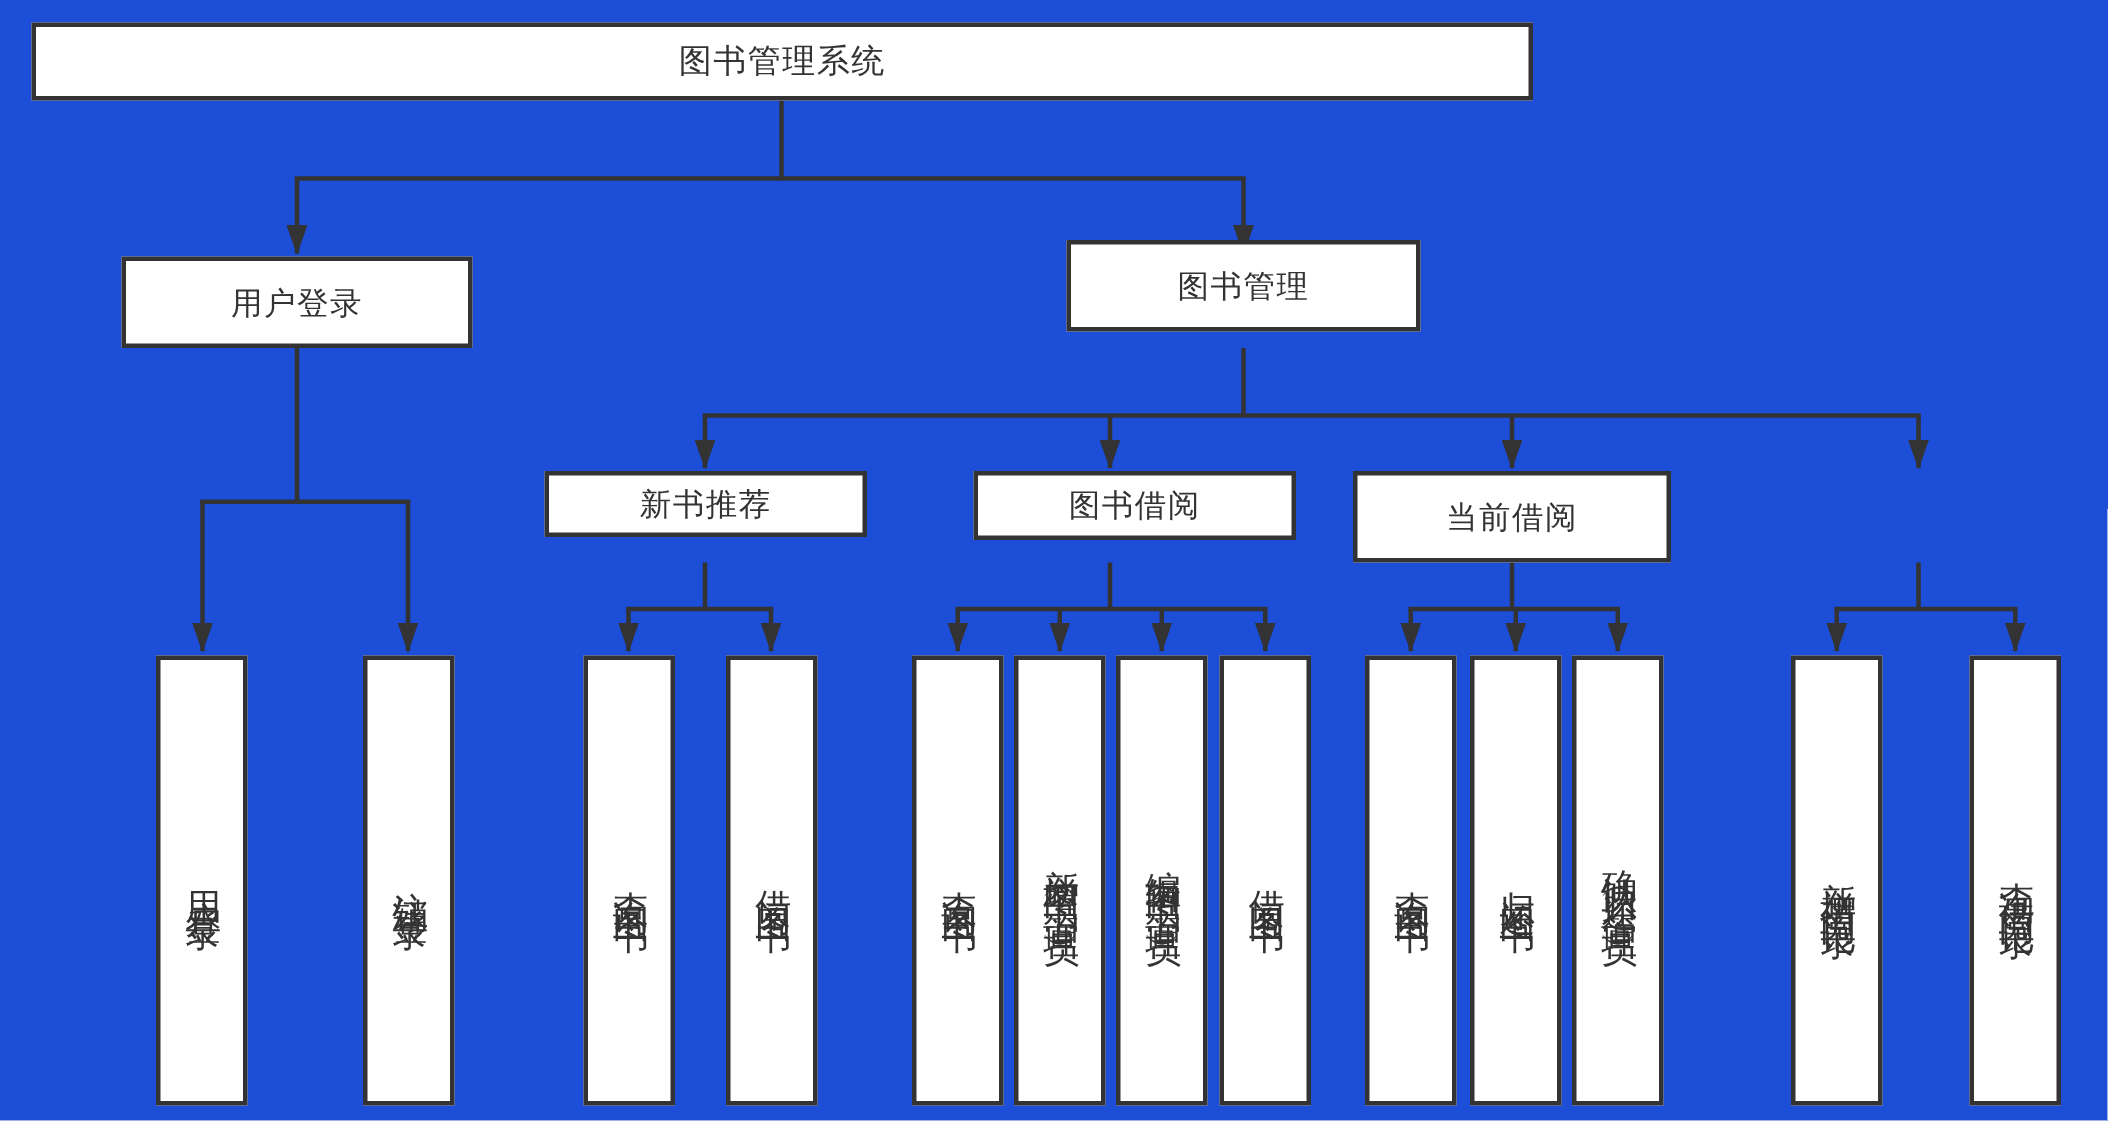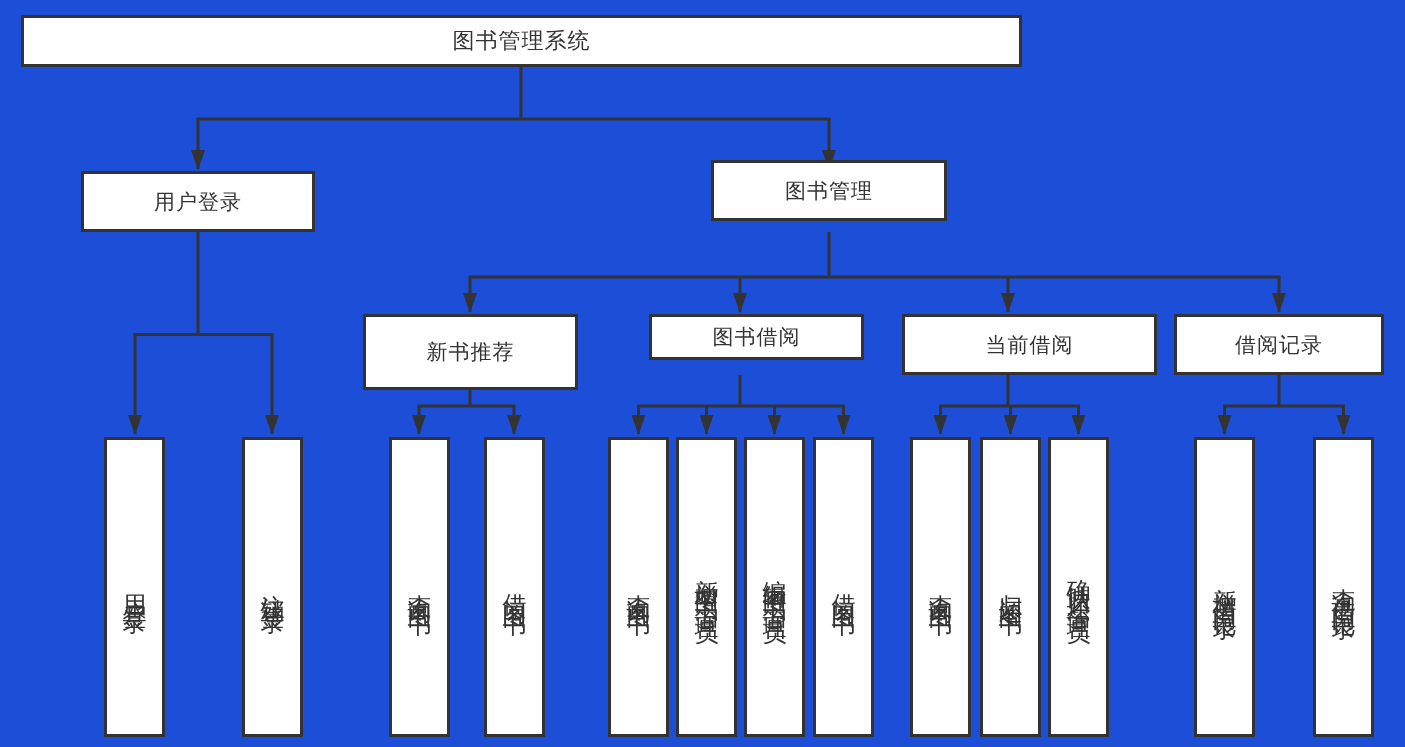--- a/index.html
+++ b/index.html
@@ -104,24 +104,23 @@
       <line x1="1224.5" y1="406" x2="1224.5" y2="434" marker-end="url(#arw)"></line>
       <line x1="1343.5" y1="406" x2="1343.5" y2="434" marker-end="url(#arw)"></line>
     </g>
   </svg>
 
   <div class="node h title" style="left:21px;top:15px;width:1001px;height:52px">图书管理系统</div>
 
   <div class="node h" style="left:81px;top:171px;width:234px;height:61px">用户登录</div>
   <div class="node h" style="left:711px;top:160px;width:236px;height:61px">图书管理</div>
 
-  <div class="node h" style="left:363px;top:314px;width:215px;height:76px">新书推荐</div>
+  <div class="node h" style="left:363px;top:314px;width:215px;height:44px">新书推荐</div>
   <div class="node h" style="left:649px;top:314px;width:215px;height:46px">图书借阅</div>
-  <div class="node h" style="left:902px;top:314px;width:255px;height:61px">当前借阅</div>
-  <div class="node h" style="left:1174px;top:314px;width:210px;height:61px">借阅记录</div>
+  <div class="node h" style="left:902px;top:314px;width:212px;height:61px">当前借阅</div>
 
   <div class="node v" style="left:104px;top:437px;width:61px;height:300px">用户登录</div>
   <div class="node v" style="left:242px;top:437px;width:61px;height:300px">注销登录</div>
 
   <div class="node v" style="left:389px;top:437px;width:61px;height:300px">查询图书</div>
   <div class="node v" style="left:484px;top:437px;width:61px;height:300px">借阅图书</div>
 
   <div class="node v" style="left:608px;top:437px;width:61px;height:300px">查询图书</div>
   <div class="node v" style="left:676px;top:437px;width:61px;height:300px">新增图书（管理员）</div>
   <div class="node v" style="left:744px;top:437px;width:61px;height:300px">编辑图书（管理员）</div>

